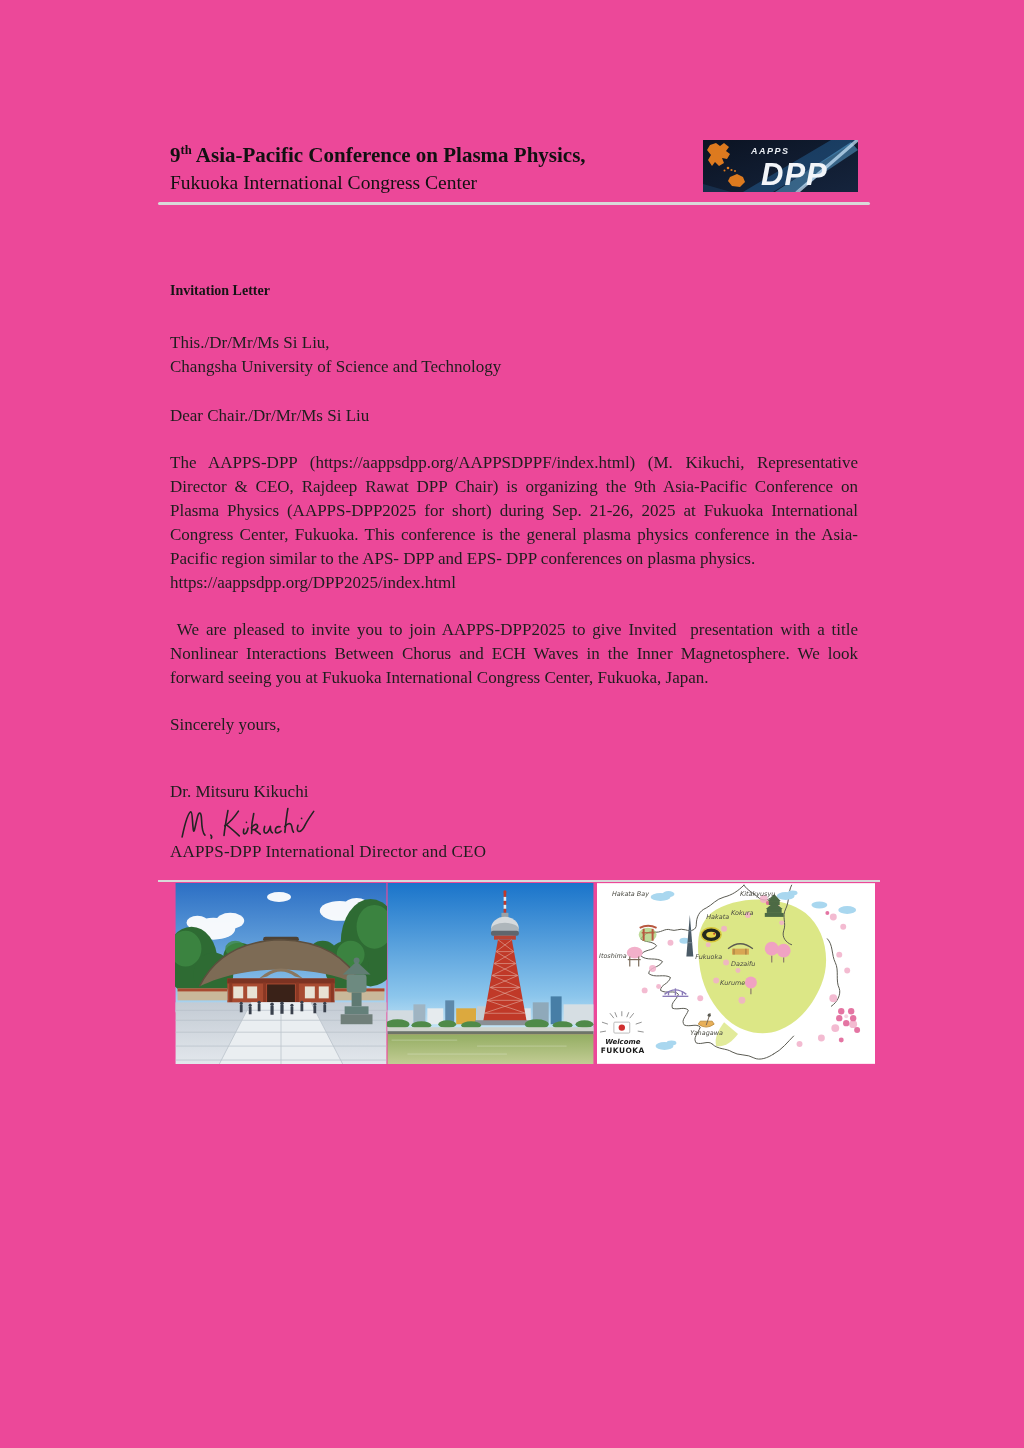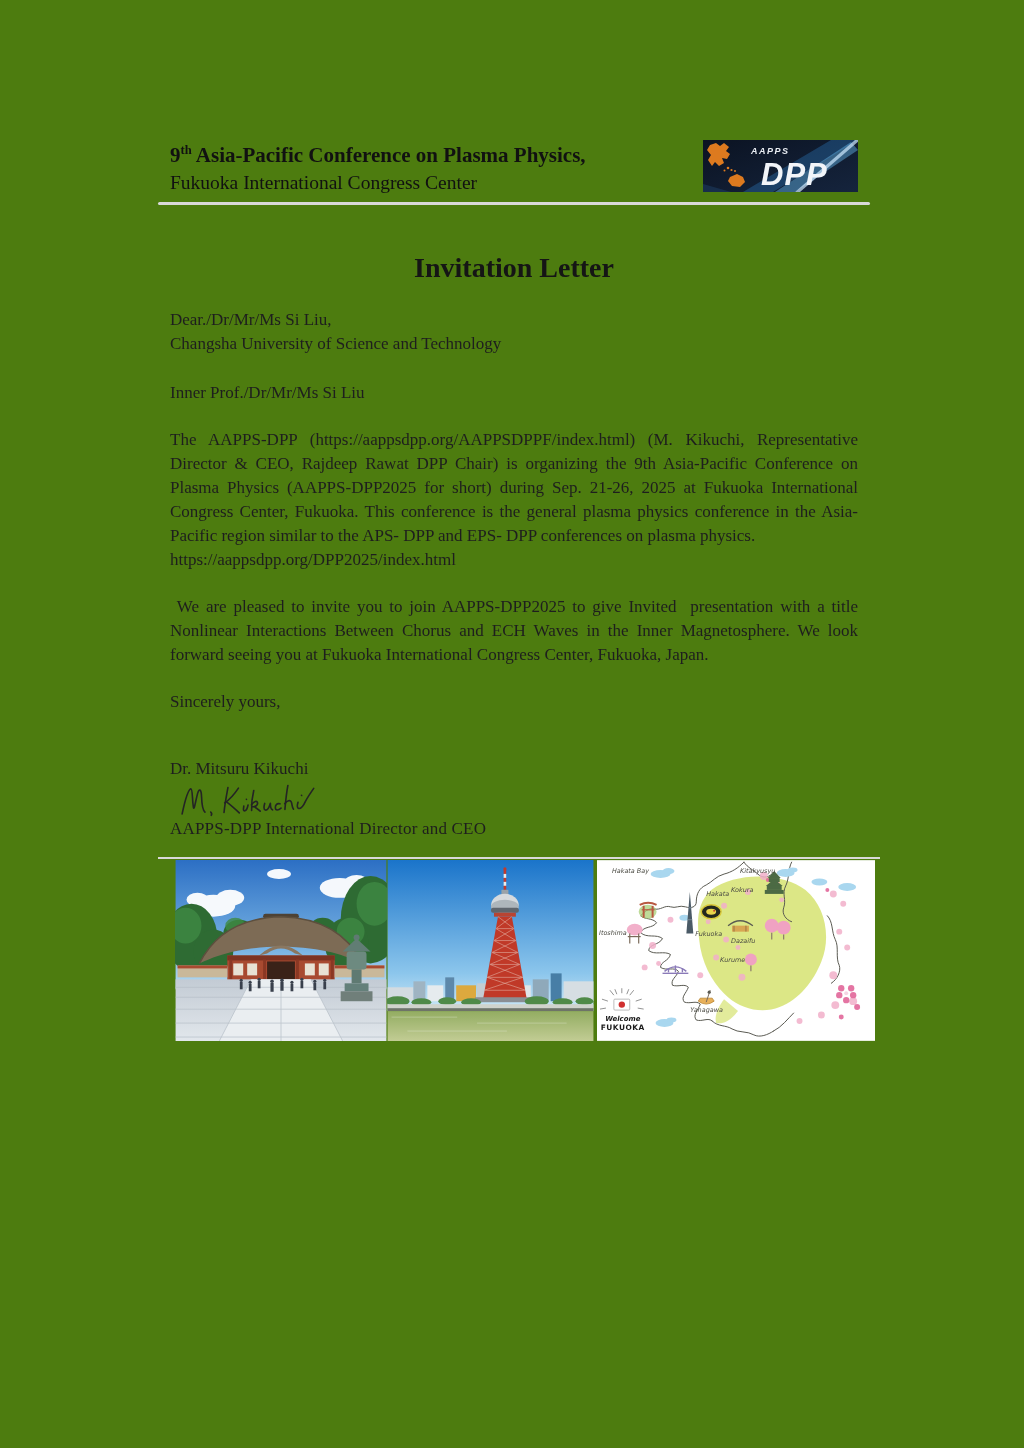--- a/index.html
+++ b/index.html
@@ -1,35 +1,35 @@
 <!DOCTYPE html>
 <html><head>
 <meta charset="utf-8">
 <style>
   html,body { margin:0; padding:0; background:#ffffff; }
   .page {
     position:relative; width:1024px; height:1448px;
-    background:#4d7c0f; overflow:hidden;
+    background:#ec4899; overflow:hidden;
     font-family:"Liberation Serif", serif; color:#1e1e1e;
   }
   .content { position:absolute; left:170px; top:141px; width:688px; }
 
   
   .header-row { display:flex; justify-content:space-between; align-items:flex-start; }
   .conf-title { font-weight:bold; font-size:21px; line-height:1.36; color:#111; }
   .conf-title sup { font-size:60%; }
   .conf-subtitle { font-weight:normal; font-size:19.5px; line-height:1.36; color:#111; }
   .logo-box { width:155px; height:60px; margin-top:-1px; }
   .header-divider {
     position:absolute; left:-12px; top:61px; width:712px; height:3px;
     background:#d9d9d9; border-radius:2px;
   }
 
   
-  .letter-heading { margin:54px 0 0 0; text-align:center; font-size:28px; font-weight:bold; line-height:28px; color:#151515; }
+  .letter-heading { margin:77px 0 0 0; text-align:left; font-size:14px; font-weight:bold; line-height:28px; color:#151515; }
   .block { font-size:17px; line-height:24px; }
   .recipient { margin-top:26px; }
   .salutation { margin-top:25px; }
   .para { margin:23px 0 0 0; text-align:justify; }
   .para .ptext { white-space:pre-wrap; }
   .url-line { display:block; }
   .closing { margin-top:23px; }
 
   
   .signer { margin-top:43px; text-align:left; }
@@ -80,25 +80,25 @@
           <text x="48" y="14" font-family="Liberation Sans, sans-serif" font-size="9" font-weight="bold" font-style="italic" letter-spacing="1.5" fill="#e9edf3">AAPPS</text>
           <text x="58" y="45" font-family="Liberation Sans, sans-serif" font-size="31" font-weight="bold" font-style="italic" letter-spacing="1" fill="#f2f5f9">DPP</text>
         </svg>
       </div>
     </div>
     <div class="header-divider"></div>
 
     <h1 class="letter-heading">Invitation Letter</h1>
 
     <div class="block recipient">
-      <div>Dear./Dr/Mr/Ms Si Liu,</div>
+      <div>This./Dr/Mr/Ms Si Liu,</div>
       <div>Changsha University of Science and Technology</div>
     </div>
 
-    <div class="block salutation">Inner Prof./Dr/Mr/Ms Si Liu</div>
+    <div class="block salutation">Dear Chair./Dr/Mr/Ms Si Liu</div>
 
     <p class="block para"><span class="ptext">The AAPPS-DPP (https://aappsdpp.org/AAPPSDPPF/index.html) (M. Kikuchi, Representative Director &amp; CEO, Rajdeep Rawat DPP Chair) is organizing the 9th Asia-Pacific Conference on Plasma Physics (AAPPS-DPP2025 for short) during Sep. 21-26, 2025 at Fukuoka International Congress Center, Fukuoka. This conference is the general plasma physics conference in the Asia-Pacific region similar to the APS- DPP and EPS- DPP conferences on plasma physics.</span><span class="url-line">https://aappsdpp.org/DPP2025/index.html</span></p>
 
     <p class="block para"><span class="ptext"> We are pleased to invite you to join AAPPS-DPP2025 to give Invited  presentation with a title Nonlinear Interactions Between Chorus and ECH Waves in the Inner Magnetosphere. We look forward seeing you at Fukuoka International Congress Center, Fukuoka, Japan.</span></p>
 
     <div class="block closing">Sincerely yours,</div>
 
     <div class="signer">
       <div class="signer-name">Dr. Mitsuru Kikuchi</div>
       <svg class="signature-svg" width="170" height="40" viewBox="0 0 170 42">

